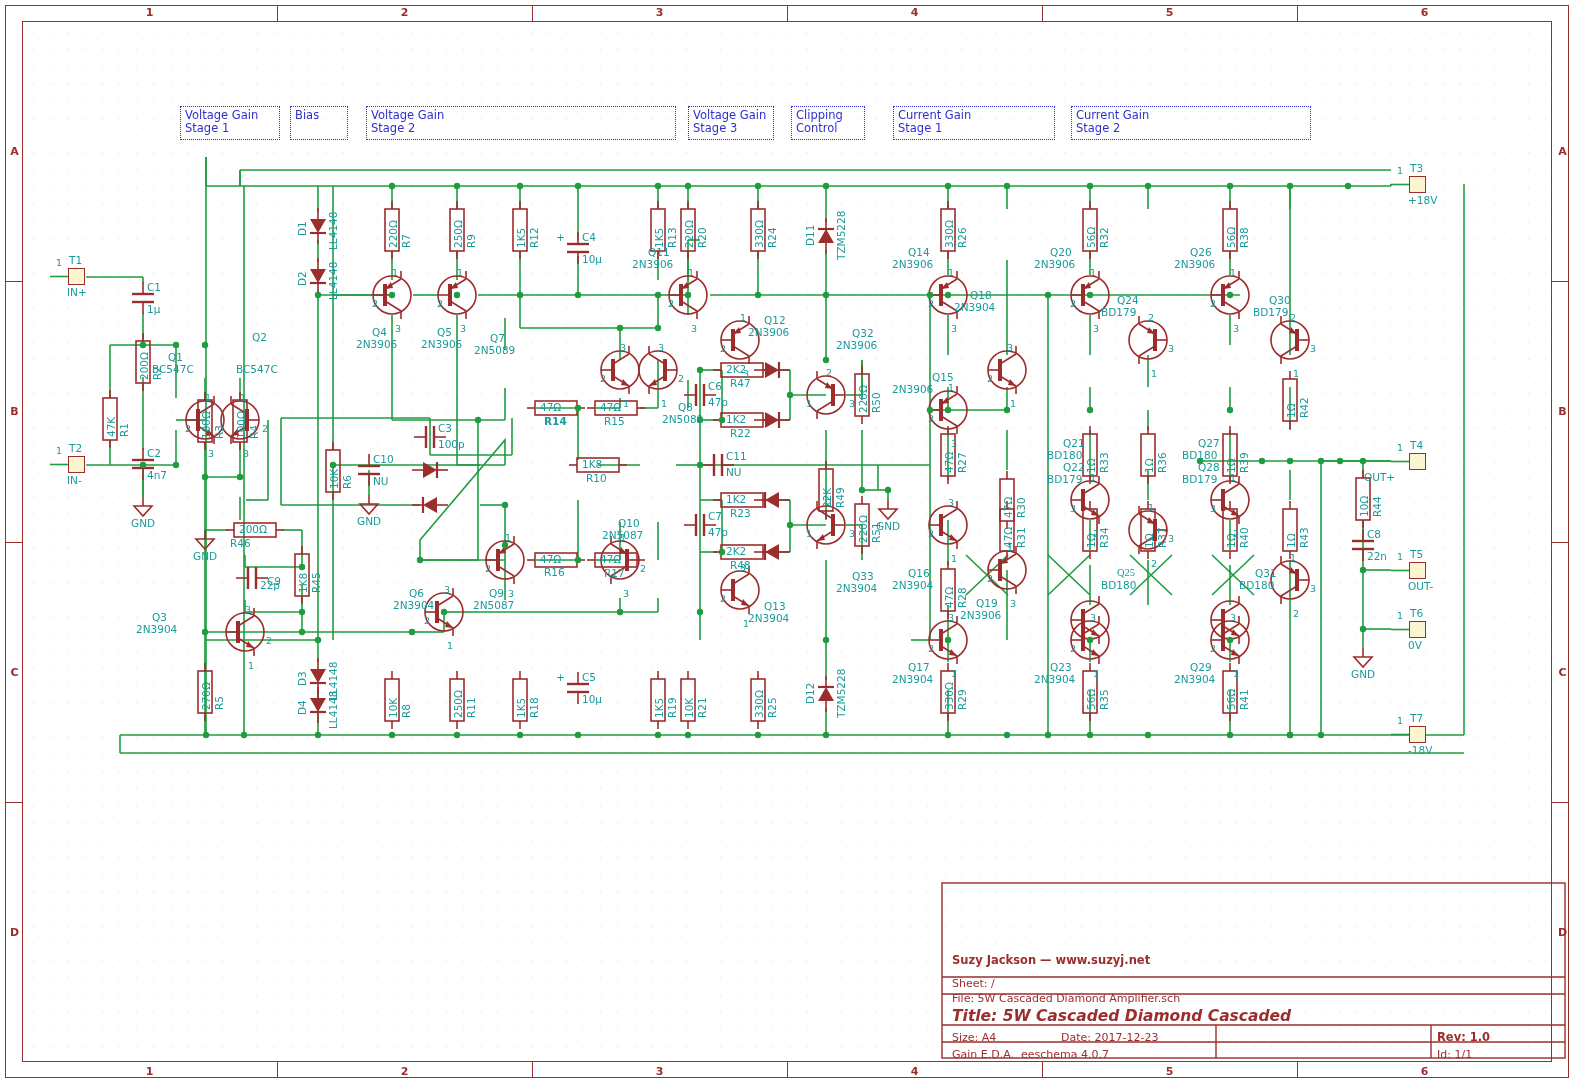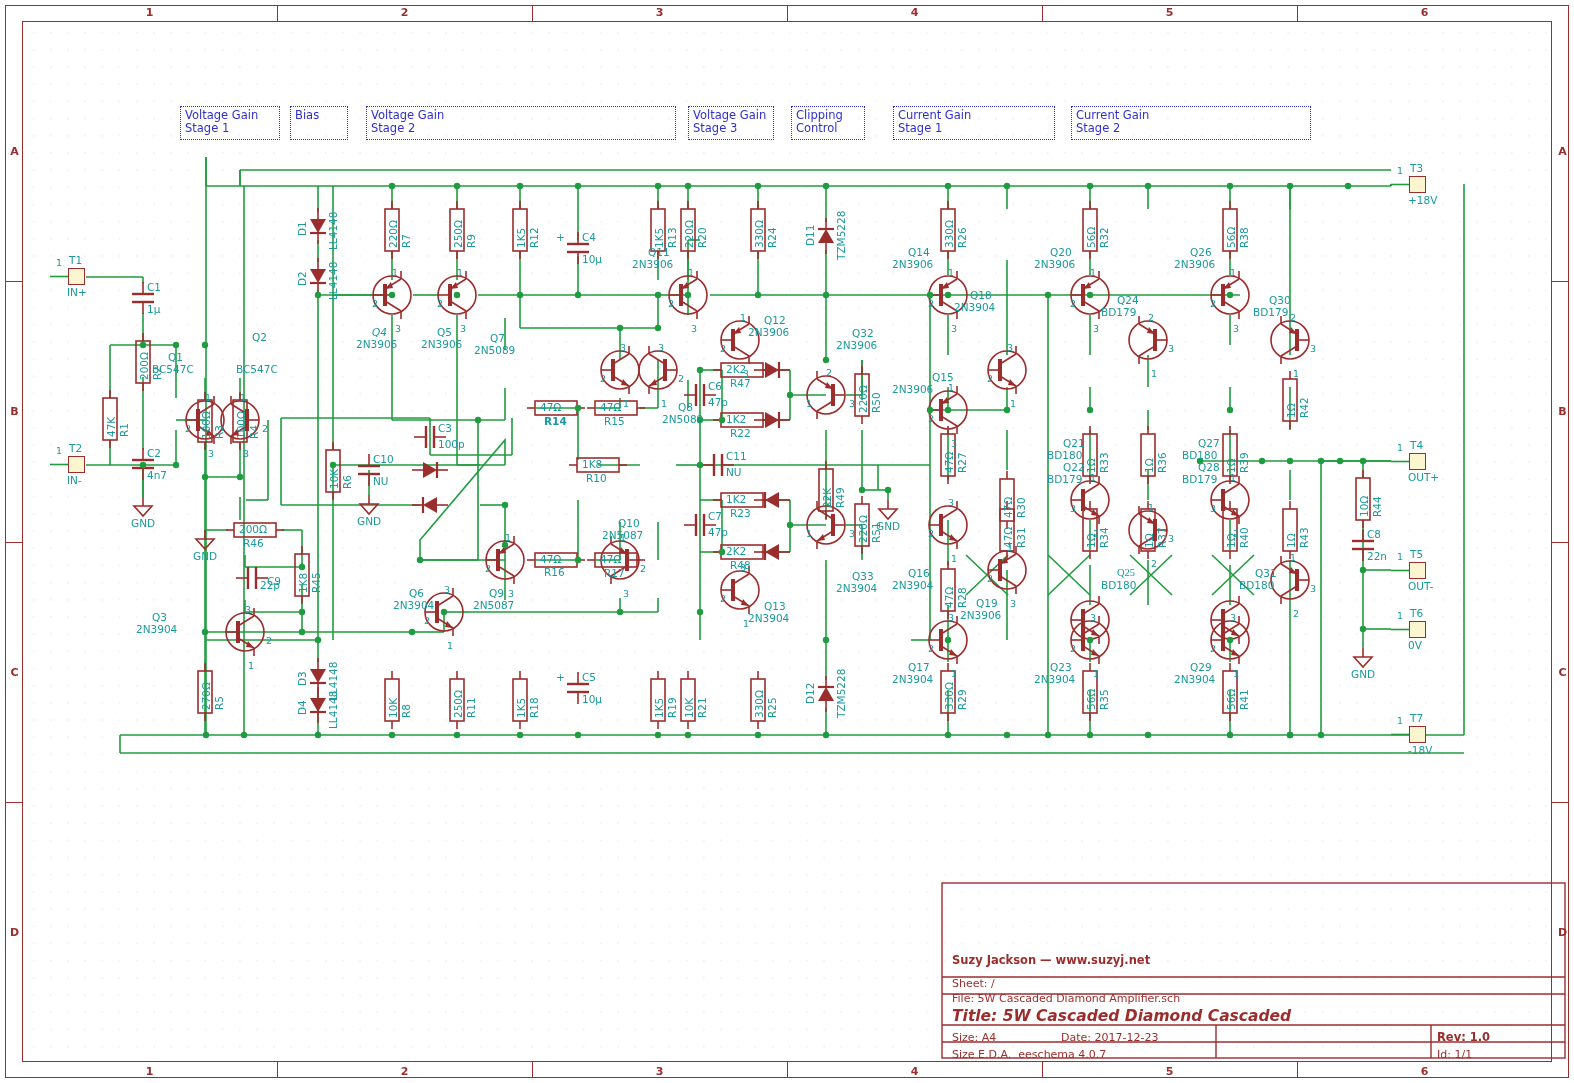--- a/index.html
+++ b/index.html
@@ -791,21 +791,21 @@
       <div class="t cy" style="left: 69px; top: 255px;">T1</div>
       <div class="t cy" style="left: 67px; top: 287px;">IN+</div>
       <div class="t cy9" style="left: 56px; top: 258px;">1</div>
       <div class="t cy" style="left: 69px; top: 443px;">T2</div>
       <div class="t cy" style="left: 67px; top: 475px;">IN-</div>
       <div class="t cy9" style="left: 56px; top: 446px;">1</div>
       <div class="t cy" style="left: 1410px; top: 163px;">T3</div>
       <div class="t cy" style="left: 1408px; top: 195px;">+18V</div>
       <div class="t cy9" style="left: 1397px; top: 166px;">1</div>
       <div class="t cy" style="left: 1410px; top: 440px;">T4</div>
-      <div class="t cy" style="left: 1408px; top: 472px;">OUT+</div>
+      <div class="t cy" style="left: 1364px; top: 472px;">OUT+</div>
       <div class="t cy9" style="left: 1397px; top: 443px;">1</div>
       <div class="t cy" style="left: 1410px; top: 549px;">T5</div>
       <div class="t cy" style="left: 1408px; top: 581px;">OUT-</div>
       <div class="t cy9" style="left: 1397px; top: 552px;">1</div>
       <div class="t cy" style="left: 1410px; top: 608px;">T6</div>
       <div class="t cy" style="left: 1408px; top: 640px;">0V</div>
       <div class="t cy9" style="left: 1397px; top: 611px;">1</div>
       <div class="t cy" style="left: 1410px; top: 713px;">T7</div>
       <div class="t cy" style="left: 1408px; top: 745px;">-18V</div>
       <div class="t cy9" style="left: 1397px; top: 716px;">1</div>
@@ -820,21 +820,21 @@
       <div class="t cy" style="left: 131px; top: 518px;">GND</div>
       <div class="t cy" style="left: 168px; top: 352px;">Q1</div>
       <div class="t cy" style="left: 152px; top: 364px;">BC547C</div>
       <div class="t cy" style="left: 252px; top: 332px;">Q2</div>
       <div class="t cy" style="left: 236px; top: 364px;">BC547C</div>
       <div class="t cy vert" style="left: 201px; top: 439px;">100Ω</div>
       <div class="t cy vert" style="left: 214px; top: 439px;">R3</div>
       <div class="t cy vert" style="left: 236px; top: 439px;">100Ω</div>
       <div class="t cy vert" style="left: 249px; top: 439px;">R4</div>
       <div class="t cy" style="left: 239px; top: 524px;">200Ω</div>
-      <div class="t cy" style="left: 243px; top: 538px;">R46</div>
+      <div class="t cy" style="left: 230px; top: 538px;">R46</div>
       <div class="t cy" style="left: 193px; top: 551px;">GND</div>
       <div class="t cy" style="left: 260px; top: 576px; margin-left: 7px;">C9</div>
       <div class="t cy" style="left: 260px; top: 580px;">22p</div>
       <div class="t cy vert" style="left: 298px; top: 593px;">1K8</div>
       <div class="t cy vert" style="left: 311px; top: 593px;">R45</div>
       <div class="t cy" style="left: 152px; top: 612px;">Q3</div>
       <div class="t cy" style="left: 136px; top: 624px;">2N3904</div>
       <div class="t cy vert" style="left: 201px; top: 710px;">270Ω</div>
       <div class="t cy vert" style="left: 214px; top: 710px;">R5</div>
       <div class="t cy vert" style="left: 297px; top: 236px;">D1</div>
@@ -855,21 +855,21 @@
       <div class="t cy vert" style="left: 529px; top: 248px;">R12</div>
       <div class="t cy vert" style="left: 654px; top: 248px;">1K5</div>
       <div class="t cy vert" style="left: 667px; top: 248px;">R13</div>
       <div class="t cy vert" style="left: 684px; top: 248px;">220Ω</div>
       <div class="t cy vert" style="left: 697px; top: 248px;">R20</div>
       <div class="t cy vert" style="left: 754px; top: 248px;">330Ω</div>
       <div class="t cy vert" style="left: 767px; top: 248px;">R24</div>
       <div class="t cy" style="left: 582px; top: 232px;">C4</div>
       <div class="t cy" style="left: 582px; top: 254px;">10µ</div>
       <div class="t cy" style="left: 556px; top: 232px;">+</div>
-      <div class="t cy" style="left: 372px; top: 327px; font-style: italic;">Q4</div>
+      <div class="t cy" style="left: 372px; top: 327px;">Q4</div>
       <div class="t cy" style="left: 356px; top: 339px;">2N3906</div>
       <div class="t cy" style="left: 437px; top: 327px;">Q5</div>
       <div class="t cy" style="left: 421px; top: 339px;">2N3906</div>
       <div class="t cy" style="left: 648px; top: 247px;">Q11</div>
       <div class="t cy" style="left: 632px; top: 259px;">2N3906</div>
       <div class="t cy" style="left: 490px; top: 333px;">Q7</div>
       <div class="t cy" style="left: 474px; top: 345px;">2N5089</div>
       <div class="t cy" style="left: 678px; top: 402px;">Q8</div>
       <div class="t cy" style="left: 662px; top: 414px;">2N5089</div>
       <div class="t cy" style="left: 489px; top: 588px;">Q9</div>
@@ -1136,17 +1136,17 @@
         <line x1="490" y1="143" x2="490" y2="176"></line>
       </g>
     </svg>
     <div class="tb tb-a" style="left:952px;top:953px;">Suzy Jackson — www.suzyj.net</div>
     <div class="tb tb-n" style="left:952px;top:977px;">Sheet: /</div>
     <div class="tb tb-n" style="left:952px;top:992px;">File: 5W Cascaded Diamond Amplifier.sch</div>
     <div class="tb tb-title" style="left:952px;top:1007px;">Title: 5W Cascaded Diamond Cascaded</div>
     <div class="tb tb-n" style="left:952px;top:1031px;">Size: A4</div>
     <div class="tb tb-n" style="left:1061px;top:1031px;">Date: 2017-12-23</div>
     <div class="tb tb-a" style="left:1437px;top:1030px;">Rev: 1.0</div>
-    <div class="tb tb-n" style="left:952px;top:1048px;">Size E.D.A.  eeschema 4.0.7</div>
+    <div class="tb tb-n" style="left:952px;top:1048px;">Gain E.D.A.  eeschema 4.0.7</div>
     <div class="tb tb-n" style="left:1437px;top:1048px;">Id: 1/1</div>
   </div>
 
 </div>
 
 </body></html>

